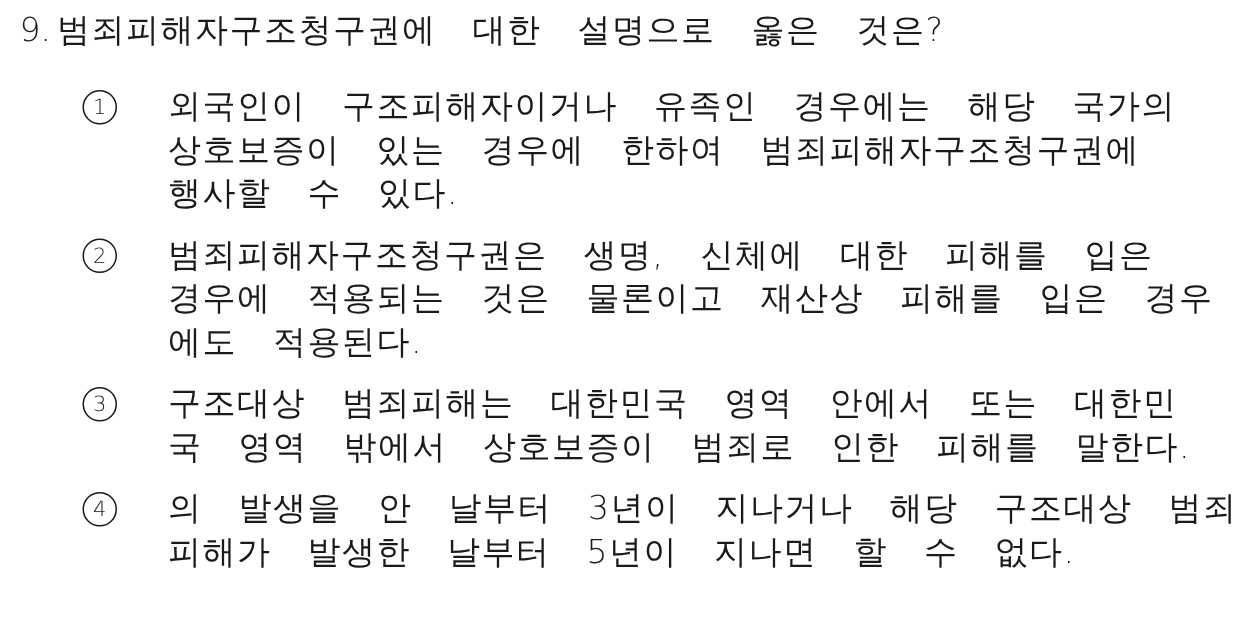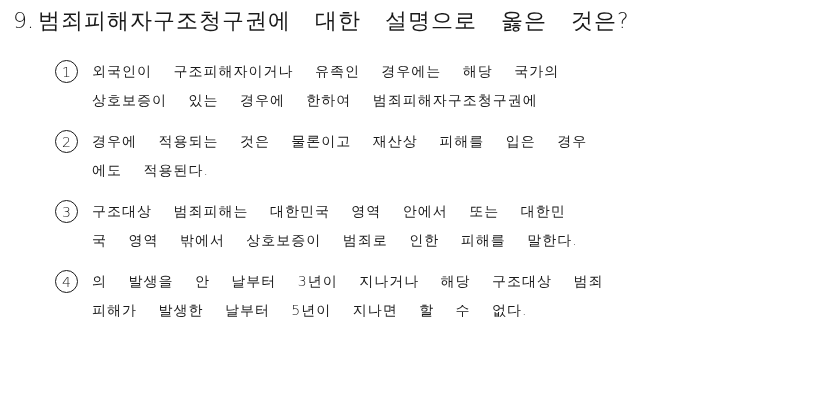--- a/index.html
+++ b/index.html
@@ -62,24 +62,25 @@
     border: 1.5px solid #1a1a1a;
     border-radius: 50%;
     display: flex;
     align-items: center;
     justify-content: center;
     font-size: 14px;
     line-height: 1;
     letter-spacing: 0;
   }
   .option-text {
-    font-size: 14px;
+    font-size: 22px;
     line-height: 29px;
     letter-spacing: 1px;
     word-spacing: 16px;
+    margin-left: 20px;
   }
   .line {
     white-space: nowrap;
   }
 </style>
 </head>
 <body>
 
 <div class="page">
 
@@ -90,28 +91,30 @@
 
   <div class="options">
 
     <div class="option">
       <span class="marker">
         <span class="circle">1</span>
       </span>
       <div class="option-text">
         <div class="line">외국인이 구조피해자이거나 유족인 경우에는 해당 국가의</div>
         <div class="line">상호보증이 있는 경우에 한하여 범죄피해자구조청구권에</div>
+        <div class="line">행사할 수 있다.</div>
       </div>
     </div>
 
     <div class="option">
       <span class="marker">
         <span class="circle">2</span>
       </span>
       <div class="option-text">
+        <div class="line">범죄피해자구조청구권은 생명, 신체에 대한 피해를 입은</div>
         <div class="line">경우에 적용되는 것은 물론이고 재산상 피해를 입은 경우</div>
         <div class="line">에도 적용된다.</div>
       </div>
     </div>
 
     <div class="option">
       <span class="marker">
         <span class="circle">3</span>
       </span>
       <div class="option-text">

